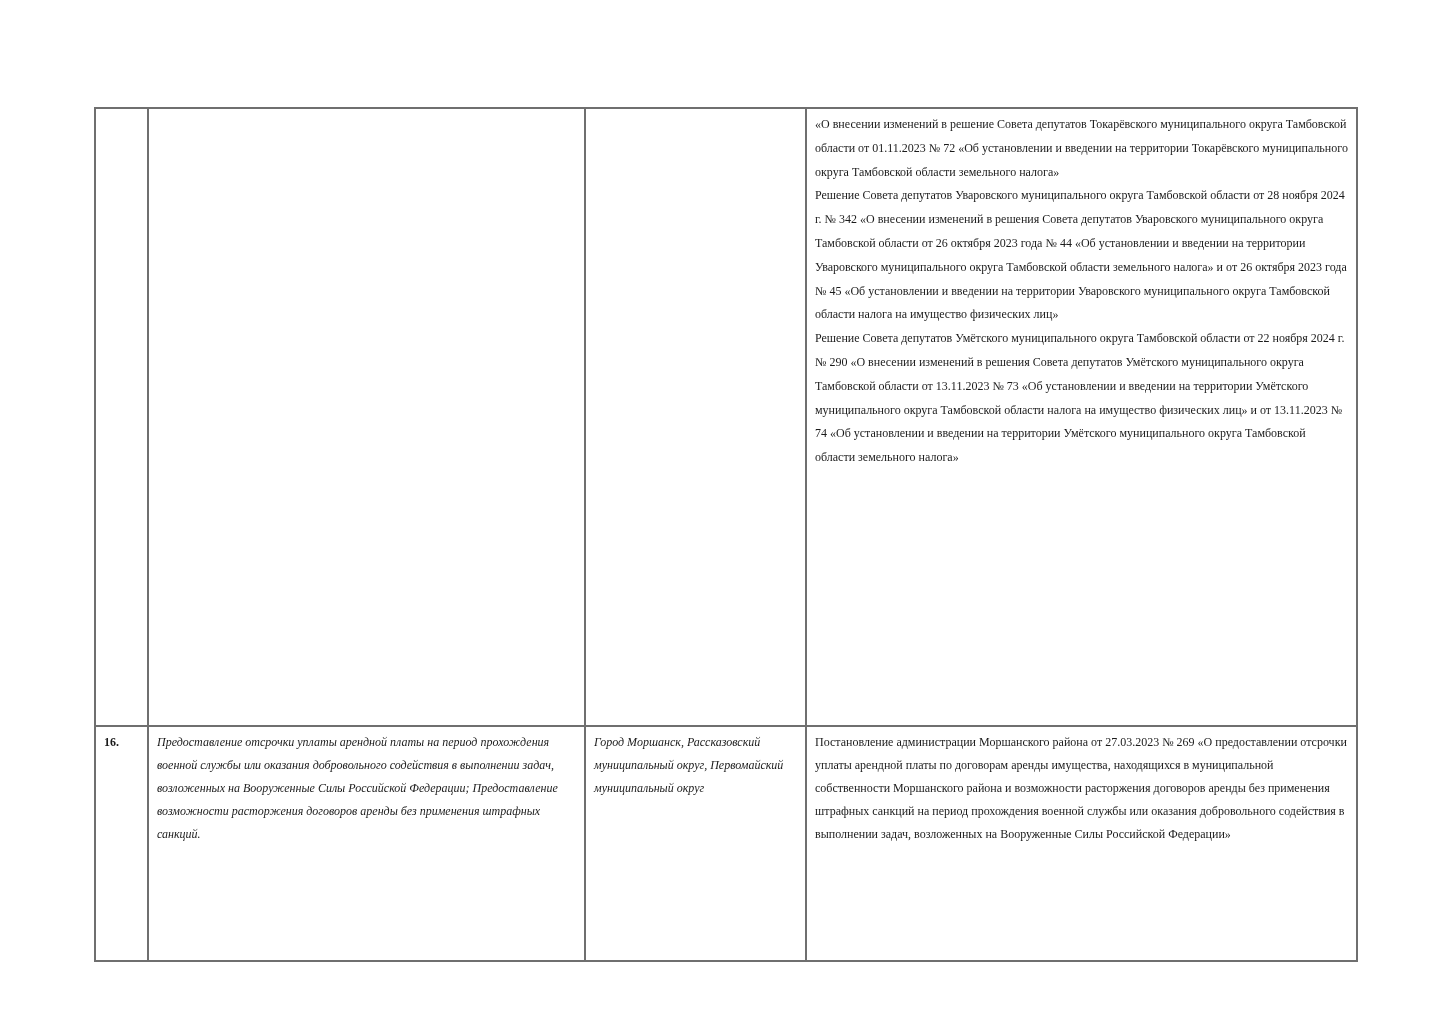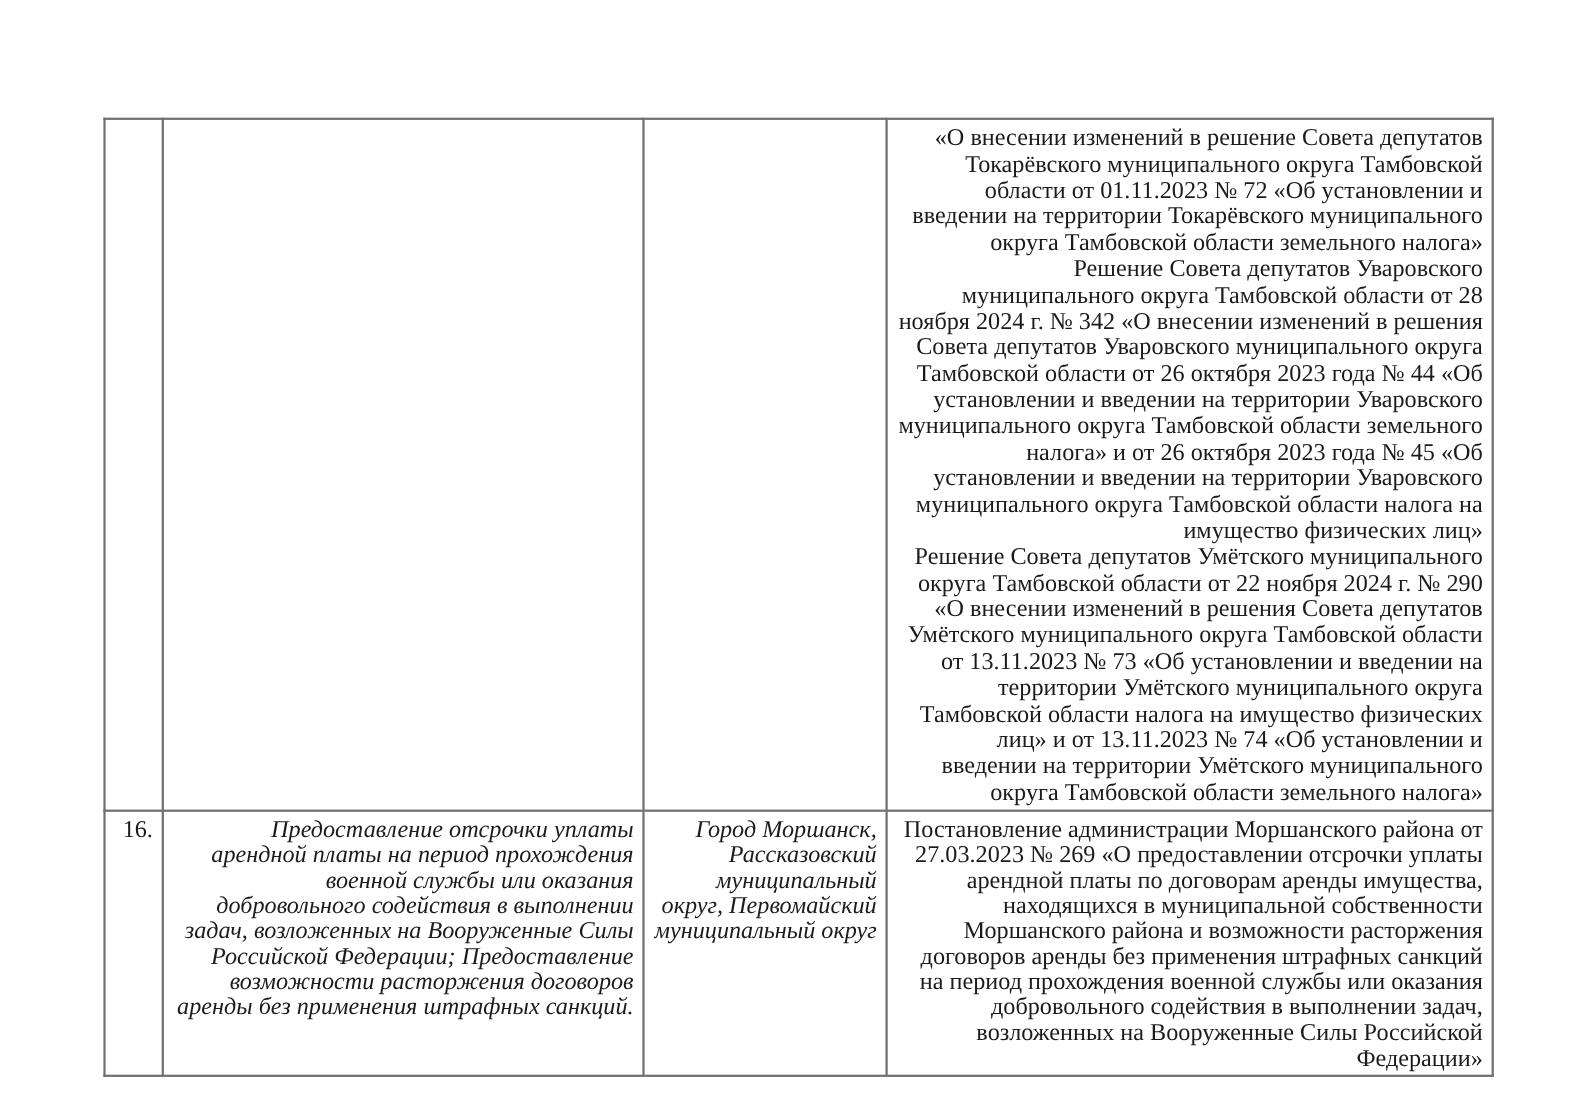--- a/index.html
+++ b/index.html
@@ -20,30 +20,30 @@
   table.doc-table{
     position:absolute;
     left:94px;top:107px;
     width:1262px;
     border-collapse:collapse;
     table-layout:fixed;
   }
   table.doc-table td{
     border:2px solid var(--line);
     vertical-align:top;
-    text-align:right;
-    font-size:22px;
+    text-align:left;
+    font-size:12px;
     line-height:23.8px;
     color:var(--ink);
     padding:4px 8px;
   }
   tr.row-cont{height:618px;}
   tr.row-item{height:235px;}
   tr.row-item td{line-height:23.1px;}
-  td.cell-num{padding-top:5px;}
+  td.cell-num{padding-top:5px;font-weight:bold;}
   td.cell-measure{padding:5px 24px;font-style:italic;}
   td.cell-muni{padding:5px 18px;font-style:italic;}
   td.cell-docs{padding:4px 8px;}
   td p{margin:0;}
 </style>
 </head>
 <body>
 
 <div class="doc-page">
   <table class="doc-table">

